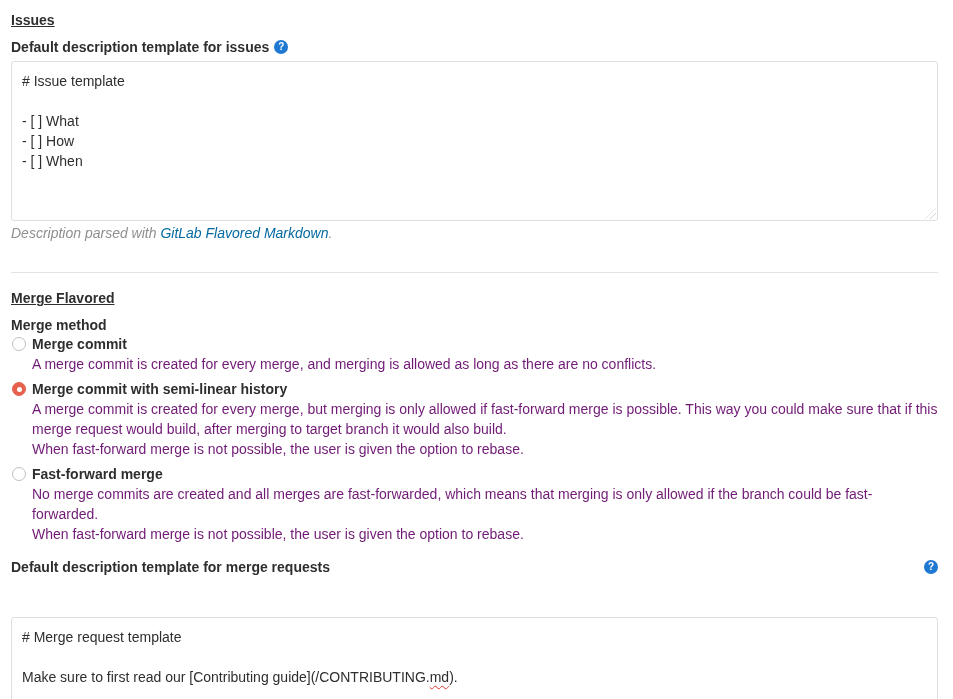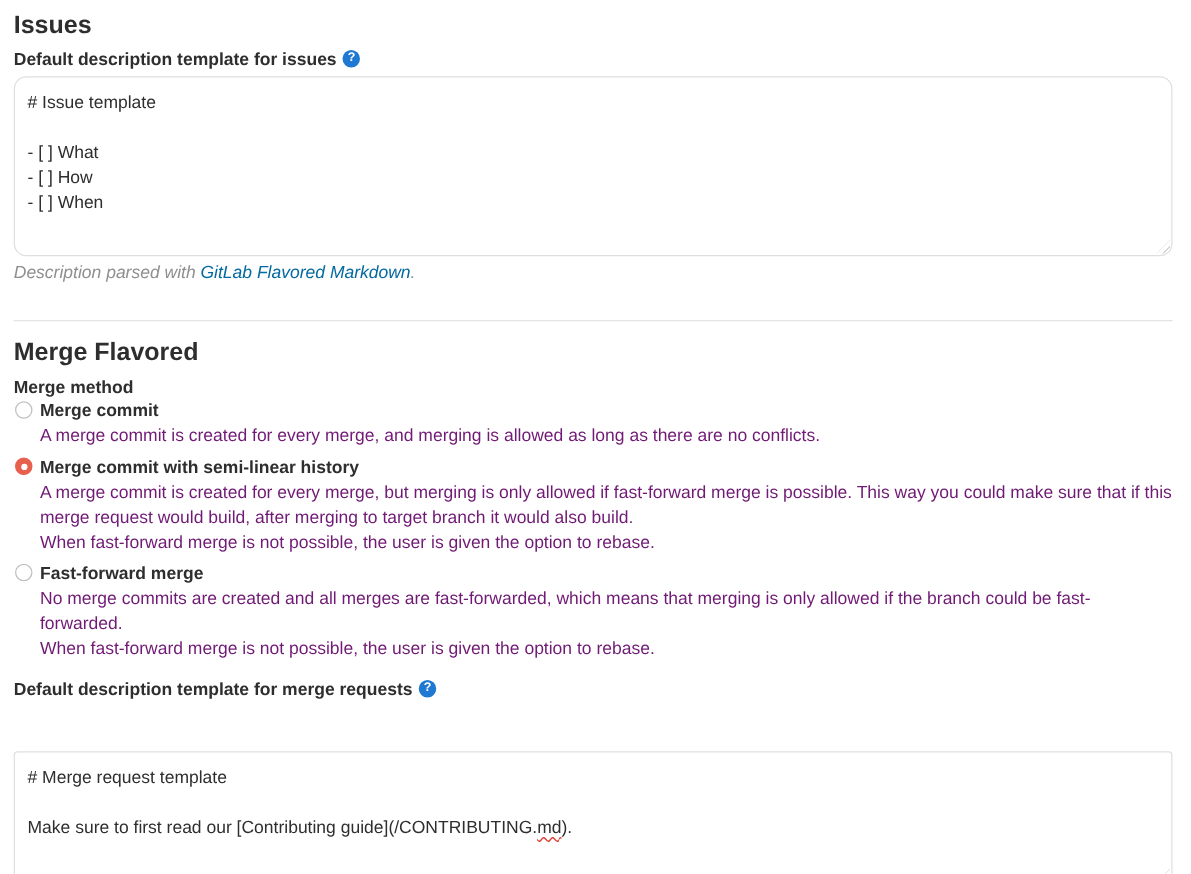--- a/index.html
+++ b/index.html
@@ -9,23 +9,24 @@
     font-size: 14px;
     color: #2e2e2e;
     width: 953px;
     height: 699px;
     overflow: hidden;
   }
   .page { padding: 12px 15px 0 11px; }
 
   .section-title {
     font-weight: bold;
-    font-size: 20px;
+    font-size: 14px;
     line-height: 16px;
     margin: 0 0 11px 0;
+    text-decoration: underline;
   }
   .field-label {
     font-weight: bold;
     font-size: 14px;
     line-height: 16px;
     margin: 0 0 6px 0;
     display: flex;
     align-items: center;
   }
   .help-icon {
@@ -47,21 +48,21 @@
     position: relative;
     width: 927px;
     border: 1px solid #dfdfdf;
     border-radius: 3px;
     background: #fff;
     padding: 9px 10px;
     line-height: 20px;
     color: #2e2e2e;
     cursor: text;
   }
-  .textarea.issues-ta { height: 144px; border-radius: 10px; }
+  .textarea.issues-ta { height: 160px; }
   .textarea.mr-ta { height: 107px; margin-top: 42px; }
   .ta-line { min-height: 20px; white-space: pre-wrap; }
   .resize-handle {
     position: absolute;
     right: 1px;
     bottom: 1px;
     width: 11px;
     height: 11px;
     background: repeating-linear-gradient(135deg, transparent 0 3px, #d4d4d4 3px 4px);
     clip-path: polygon(100% 0, 100% 100%, 0 100%);
@@ -118,21 +119,21 @@
   .radio-label {
     font-weight: bold;
     line-height: 20px;
     cursor: pointer;
   }
   .radio-desc {
     line-height: 20px;
     color: #701a75;
   }
   .options-block { margin-bottom: 15px; }
-  .mr-label-gap { margin-bottom: 8px; }
+  .mr-label-gap { margin-bottom: 8px; justify-content: space-between; }
   .misspell {
     text-decoration-line: underline;
     text-decoration-style: wavy;
     text-decoration-color: #e03c31;
     text-decoration-thickness: 1px;
     text-underline-offset: 3px;
   }
 </style>
 </head>
 <body>

